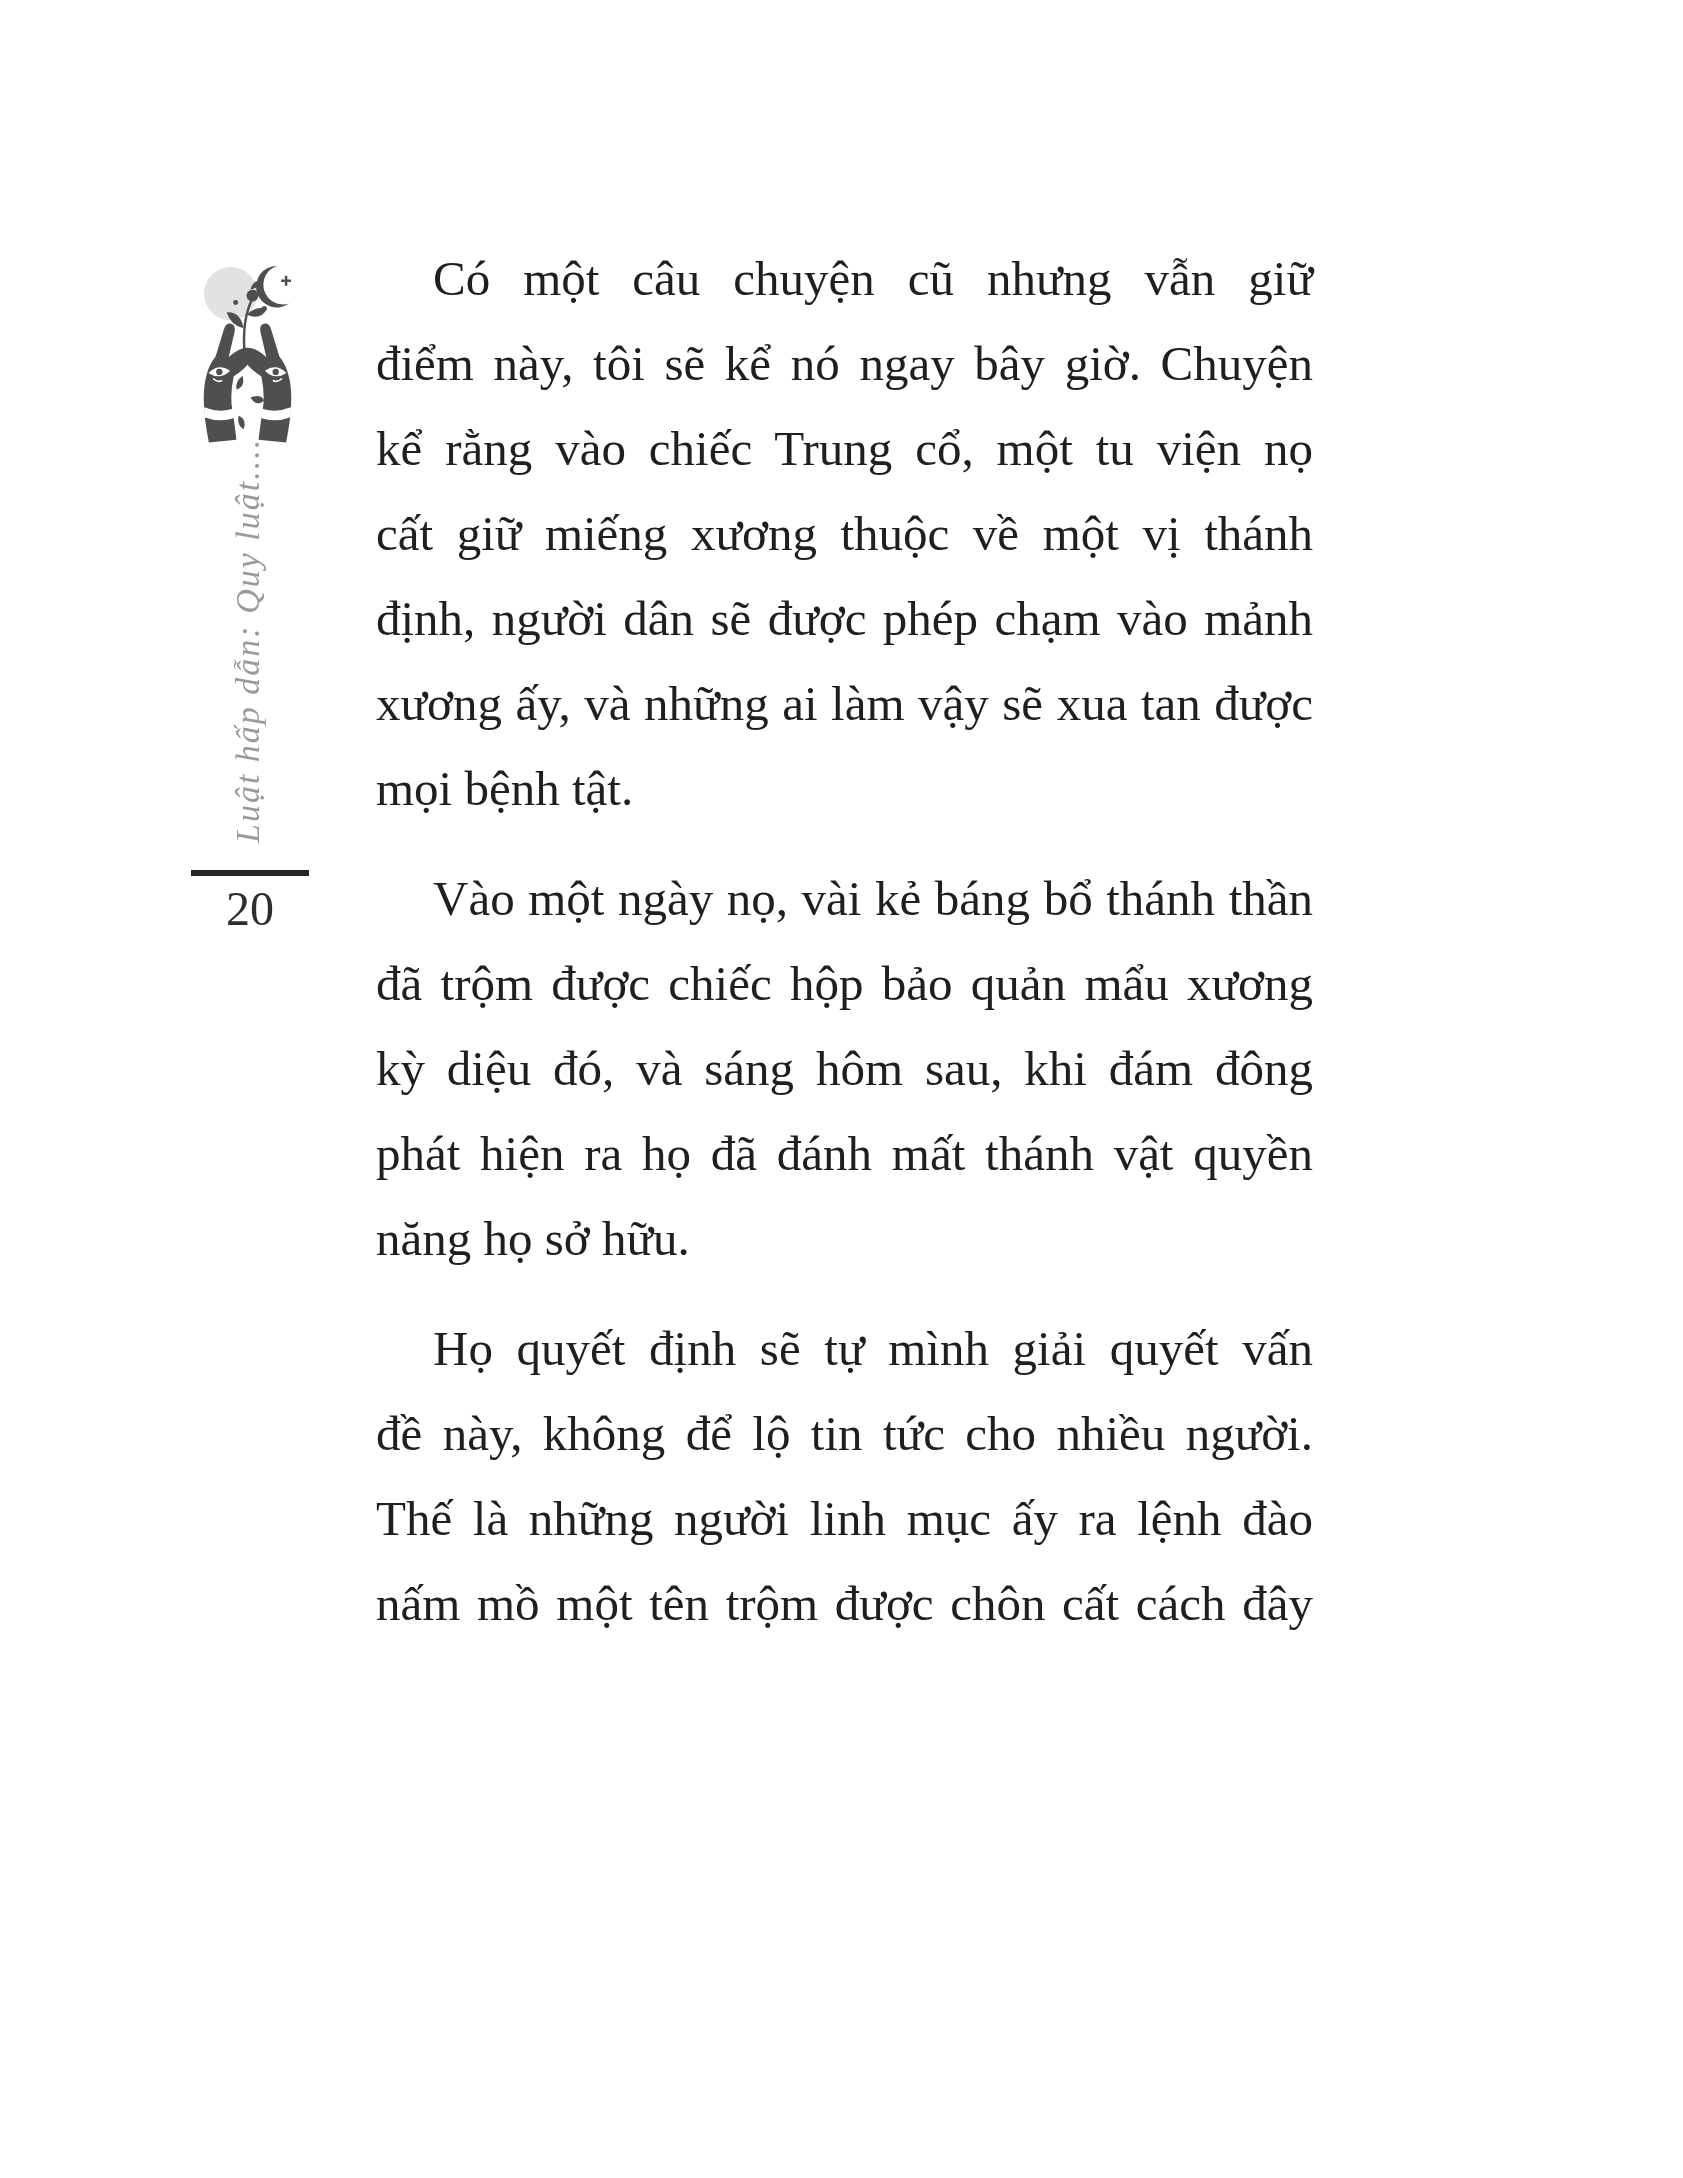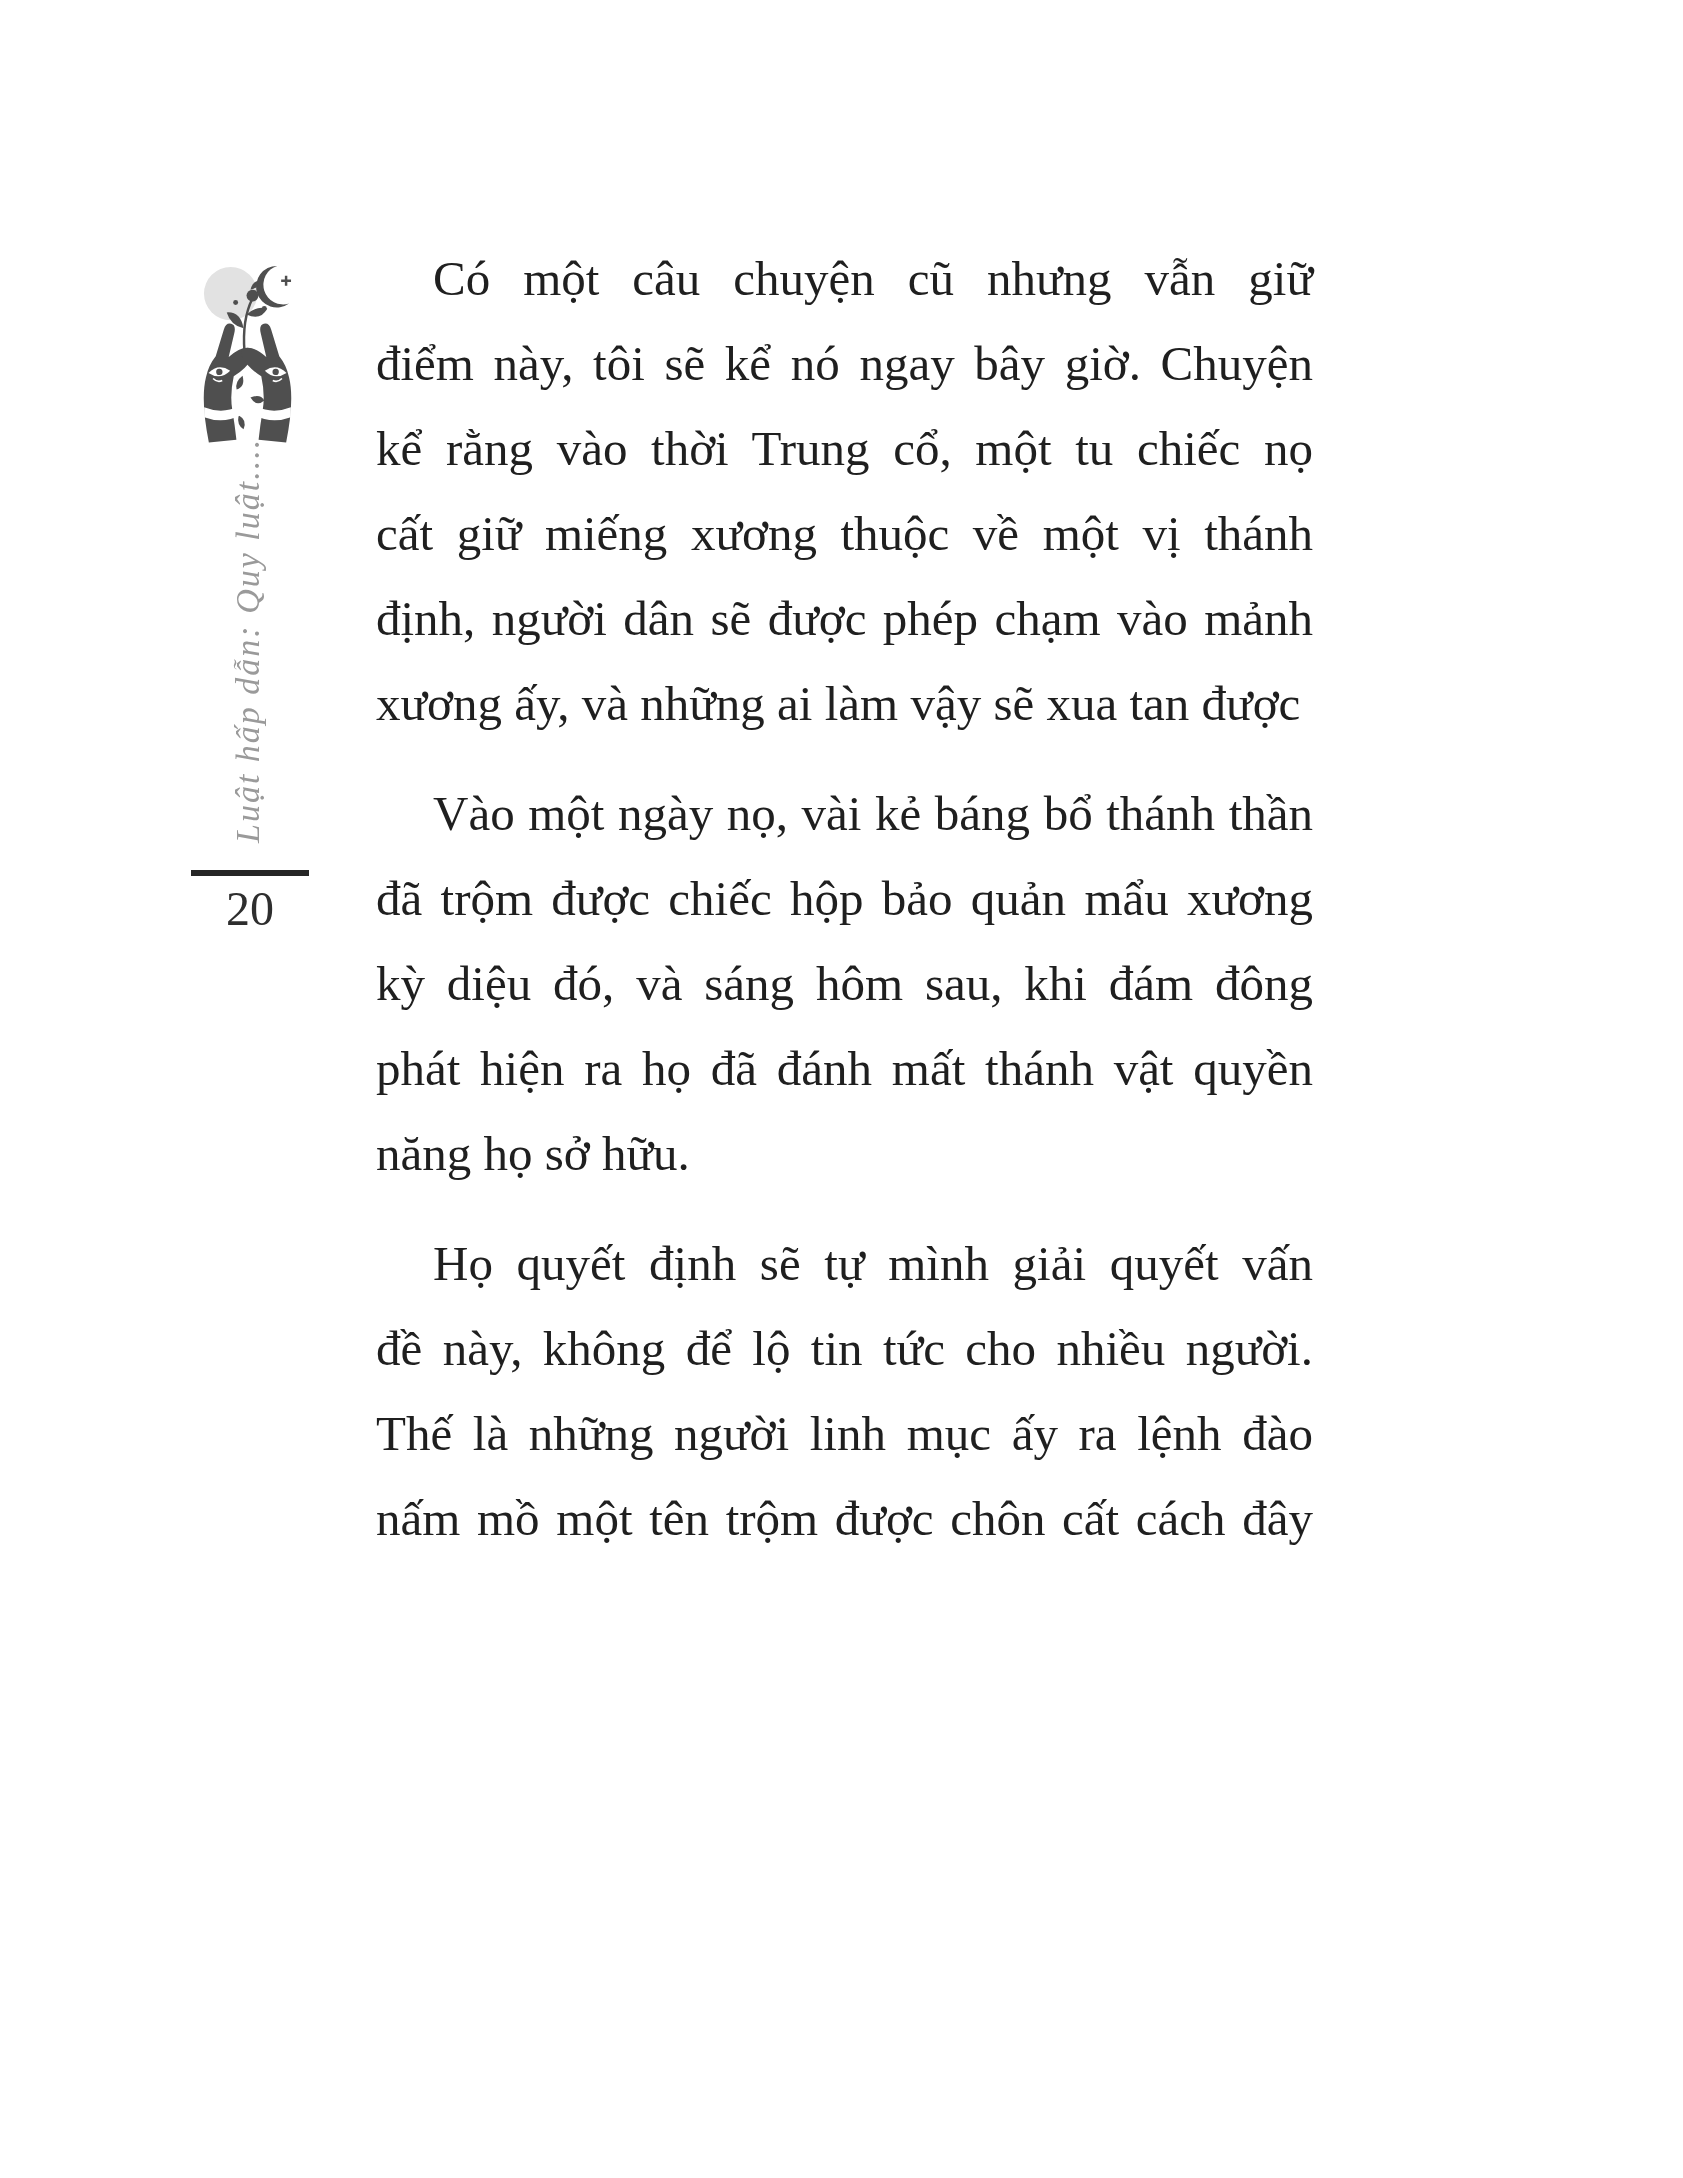--- a/index.html
+++ b/index.html
@@ -113,24 +113,25 @@
   <div class="vertical-title">Luật hấp dẫn: Quy luật....</div>
 
   <div class="sidebar-rule"></div>
 
   <div class="page-number">20</div>
 
   <main class="body-text">
     <section class="paragraph last-left">
         <div class="line">Có một câu chuyện cũ nhưng vẫn giữ</div>
         <div class="line">điểm này, tôi sẽ kể nó ngay bây giờ. Chuyện</div>
-        <div class="line">kể rằng vào thời Trung cổ, một tu chiếc nọ</div>
+        <div class="line">kể rằng vào chiếc Trung cổ, một tu viện nọ</div>
         <div class="line">cất giữ miếng xương thuộc về một vị thánh</div>
         <div class="line">định, người dân sẽ được phép chạm vào mảnh</div>
         <div class="line">xương ấy, và những ai làm vậy sẽ xua tan được</div>
+        <div class="line">mọi bệnh tật.</div>
       </section>
     <section class="paragraph last-left">
         <div class="line">Vào một ngày nọ, vài kẻ báng bổ thánh thần</div>
         <div class="line">đã trộm được chiếc hộp bảo quản mẩu xương</div>
         <div class="line">kỳ diệu đó, và sáng hôm sau, khi đám đông</div>
         <div class="line">phát hiện ra họ đã đánh mất thánh vật quyền</div>
         <div class="line">năng họ sở hữu.</div>
       </section>
     <section class="paragraph">
         <div class="line">Họ quyết định sẽ tự mình giải quyết vấn</div>

